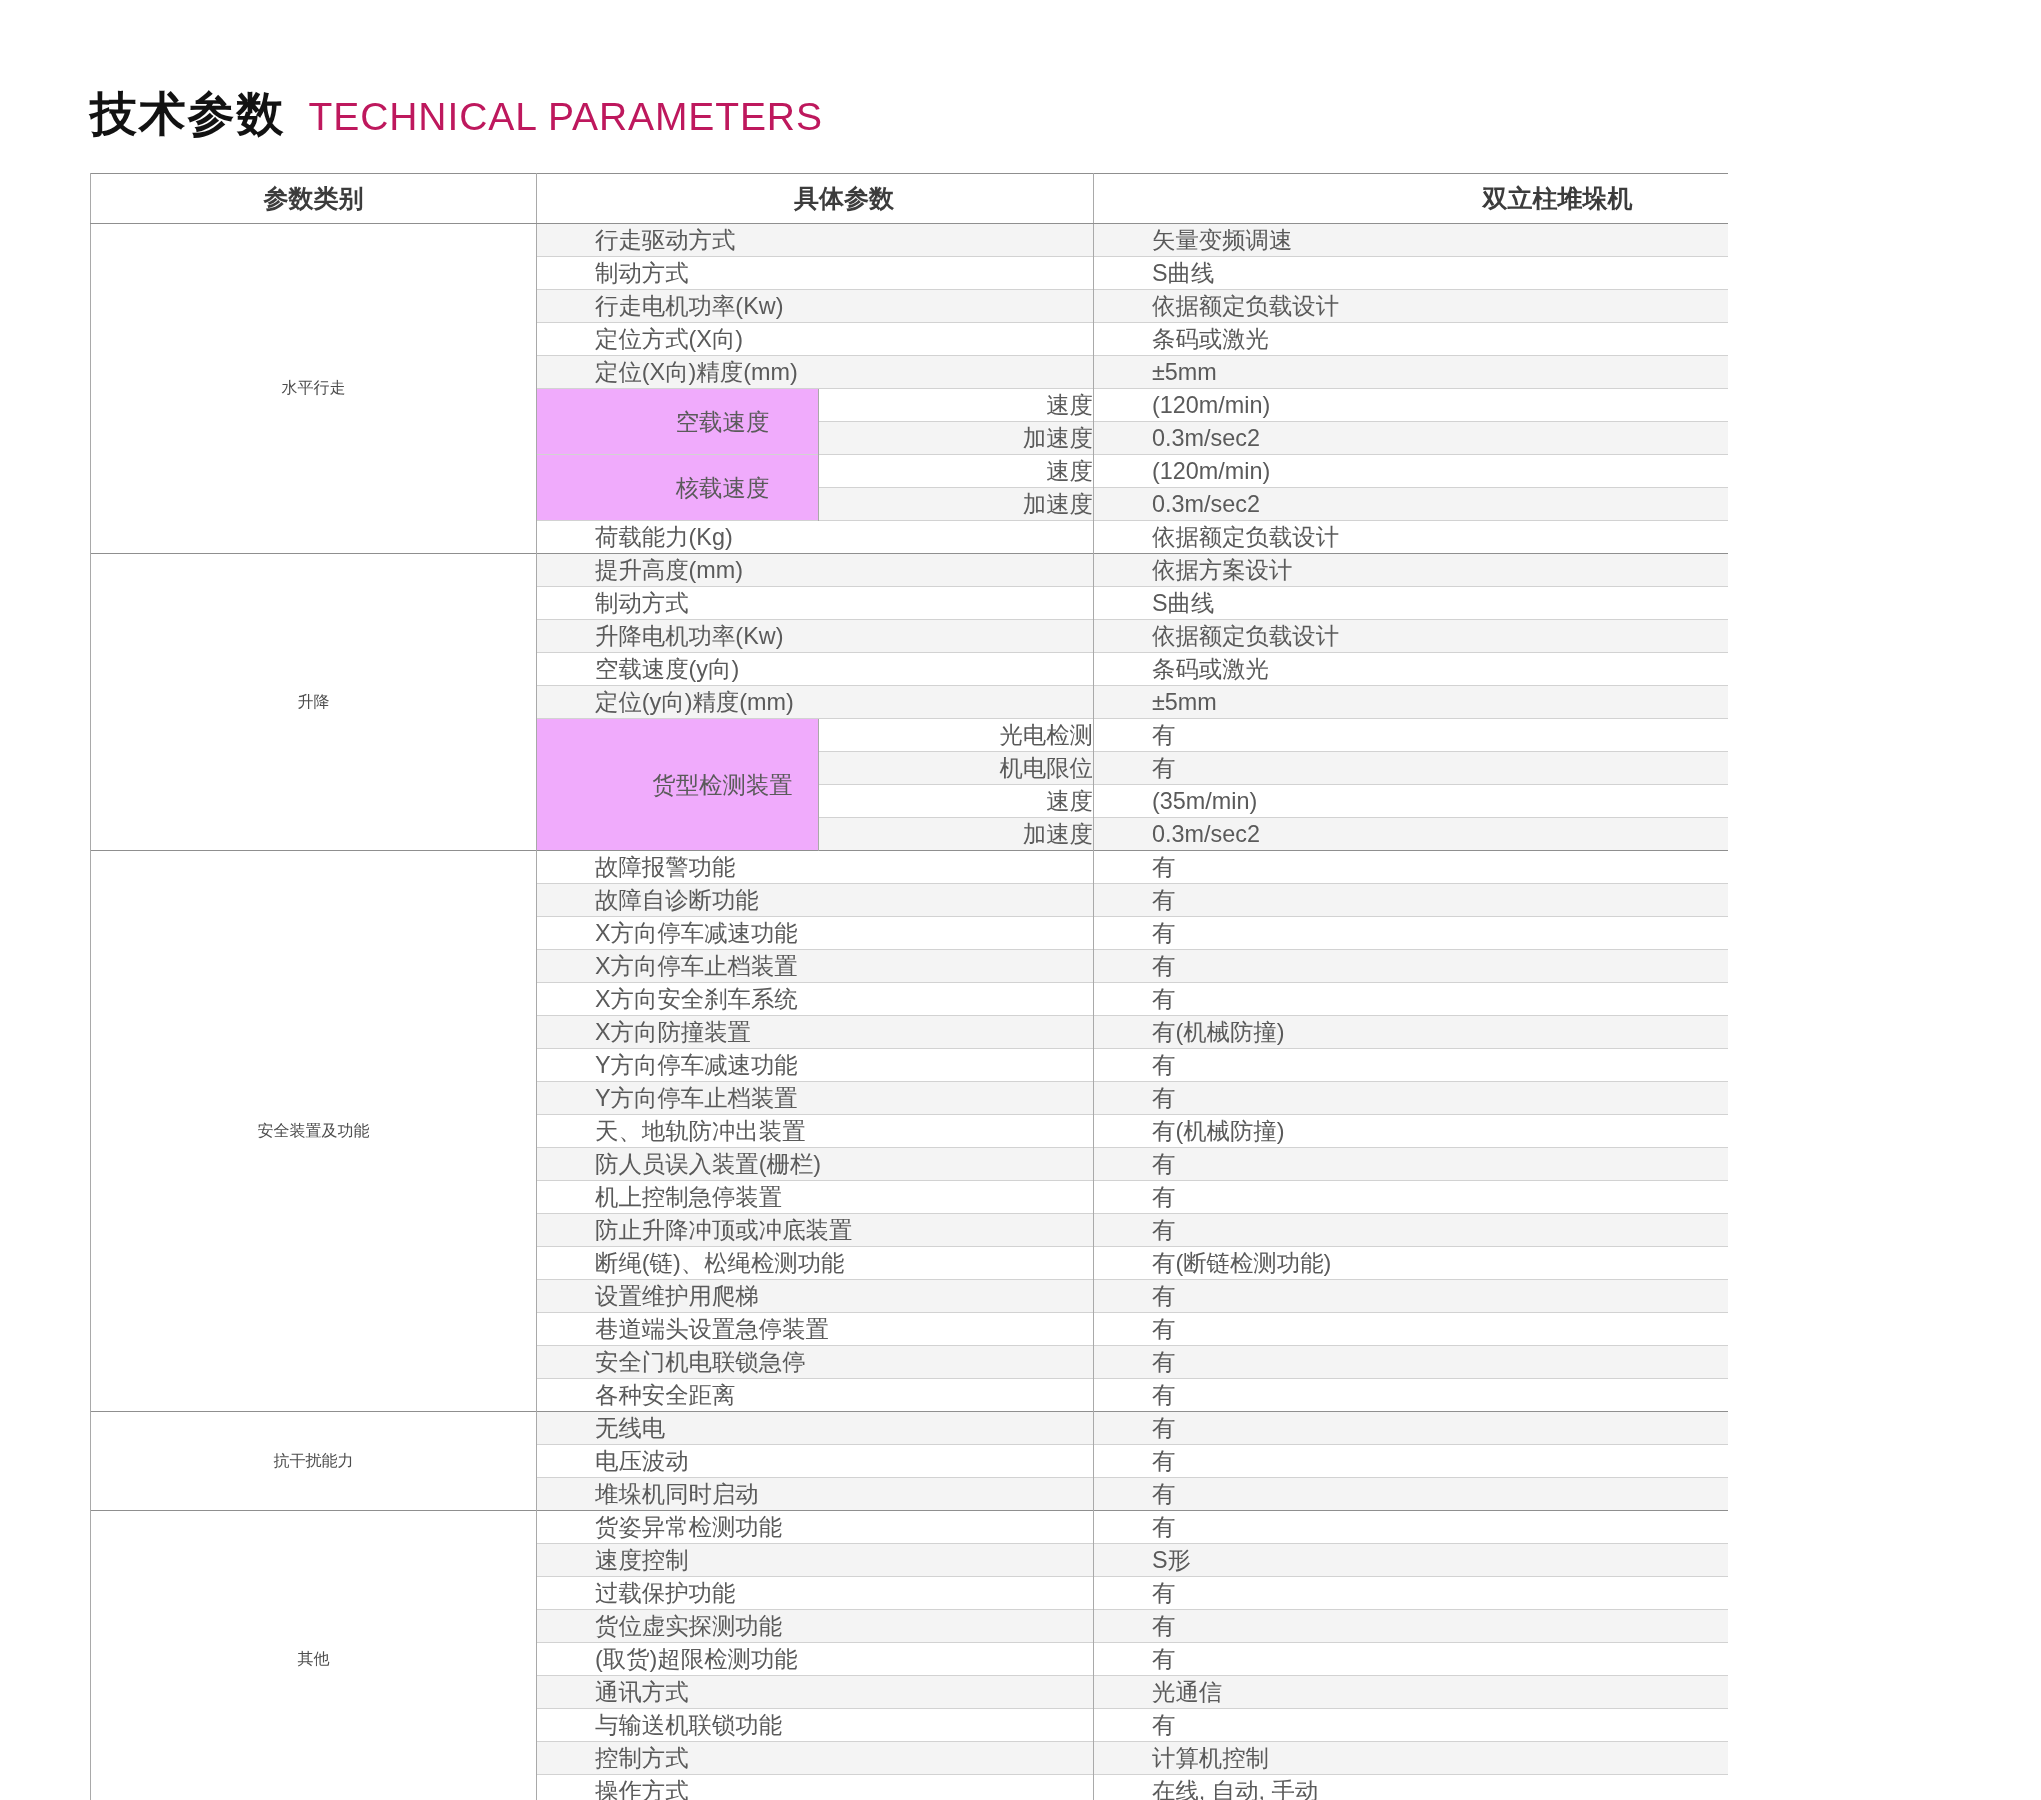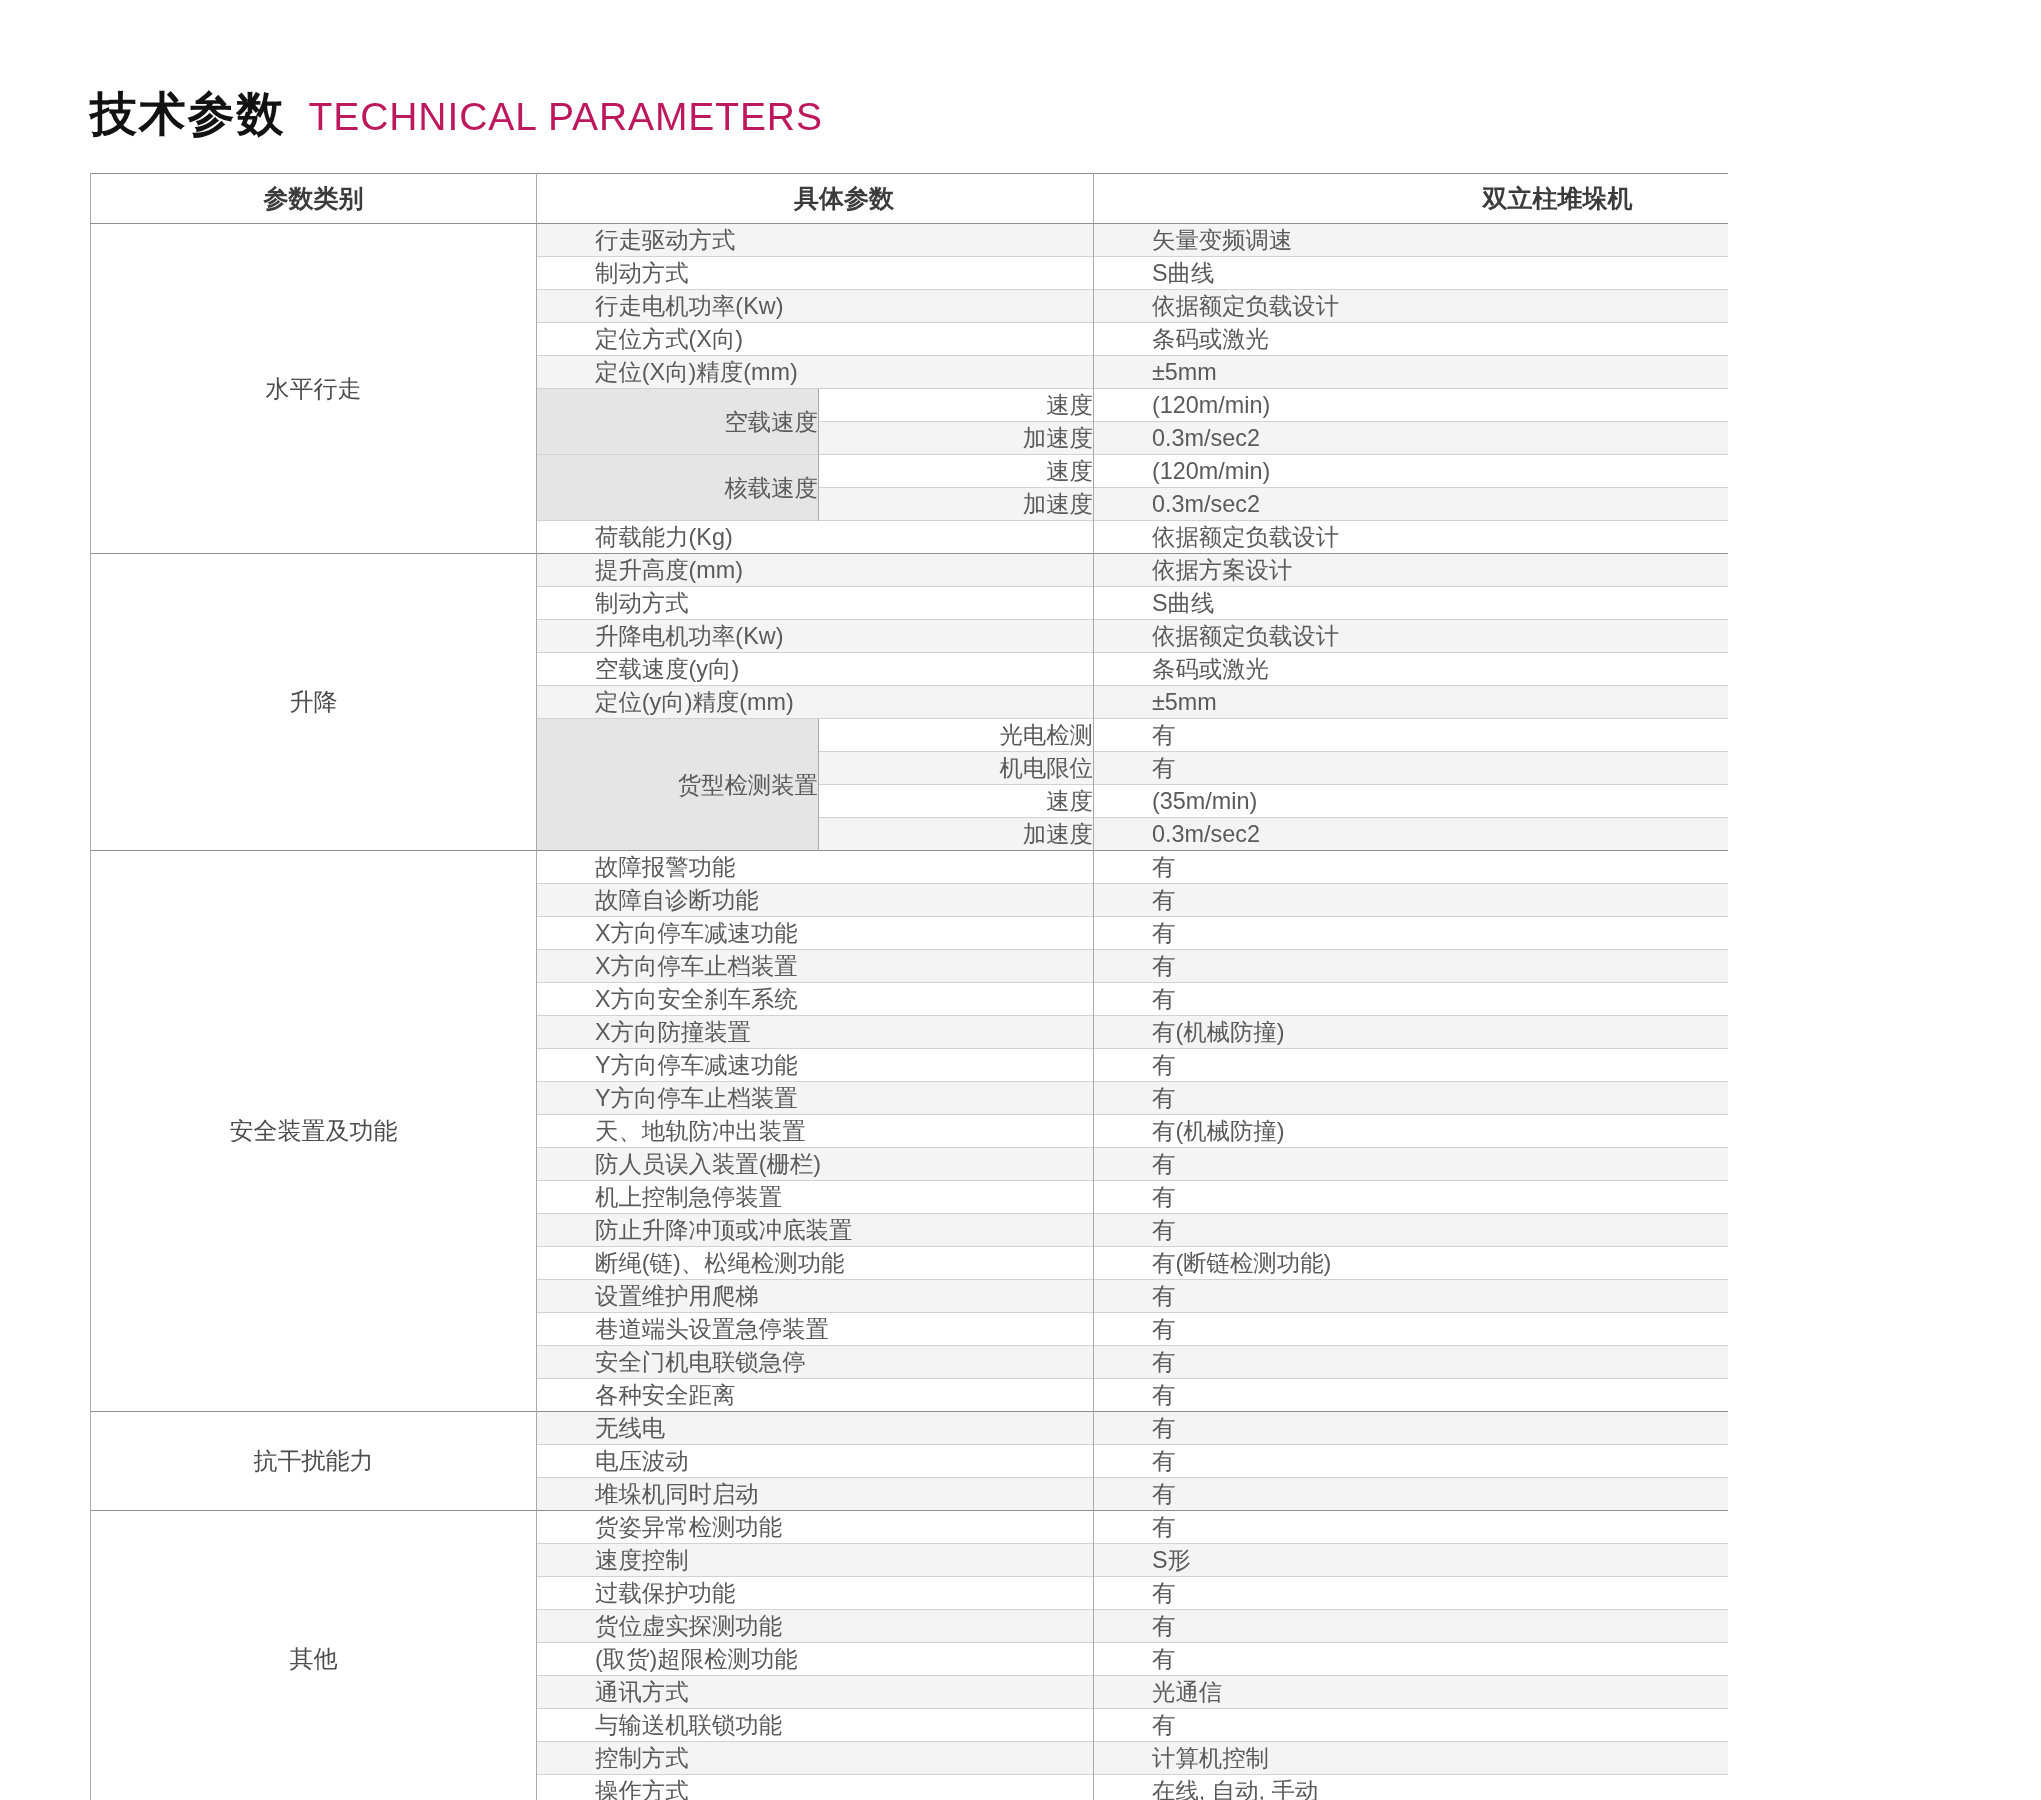--- a/index.html
+++ b/index.html
@@ -72,27 +72,27 @@
     padding: 0;
     border-left: 0.9px solid #a9a9a9;
     border-top: 0.9px solid #d2d2d2;
     background: #ffffff;
     overflow: hidden;
     white-space: nowrap;
   }
   tbody td.cell-category {
     text-align: center;
     color: #4d4d4d;
-    font-size: 24px;
+    font-size: 16px;
     background: #ffffff;
   }
   tbody td.cell-group {
-    text-align: right;
+    text-align: center;
     padding-left: 90px;
-    background: #e5e5e5;
+    background: #f0abfc;
   }
   tbody td.cell-param { text-align: left; padding-left: 58px; }
   tbody td.cell-sub   { text-align: right; padding-left: 31px; margin-top: 16px; }
   tbody td.cell-value { text-align: left; padding-left: 58px; }
 
   tbody tr:nth-child(odd) td.stripe { background: #f4f4f4; }
   tbody tr.sec-start td { border-top: 1.8px solid #8f8f8f; }
 
   .footer-note {
     position: absolute;

